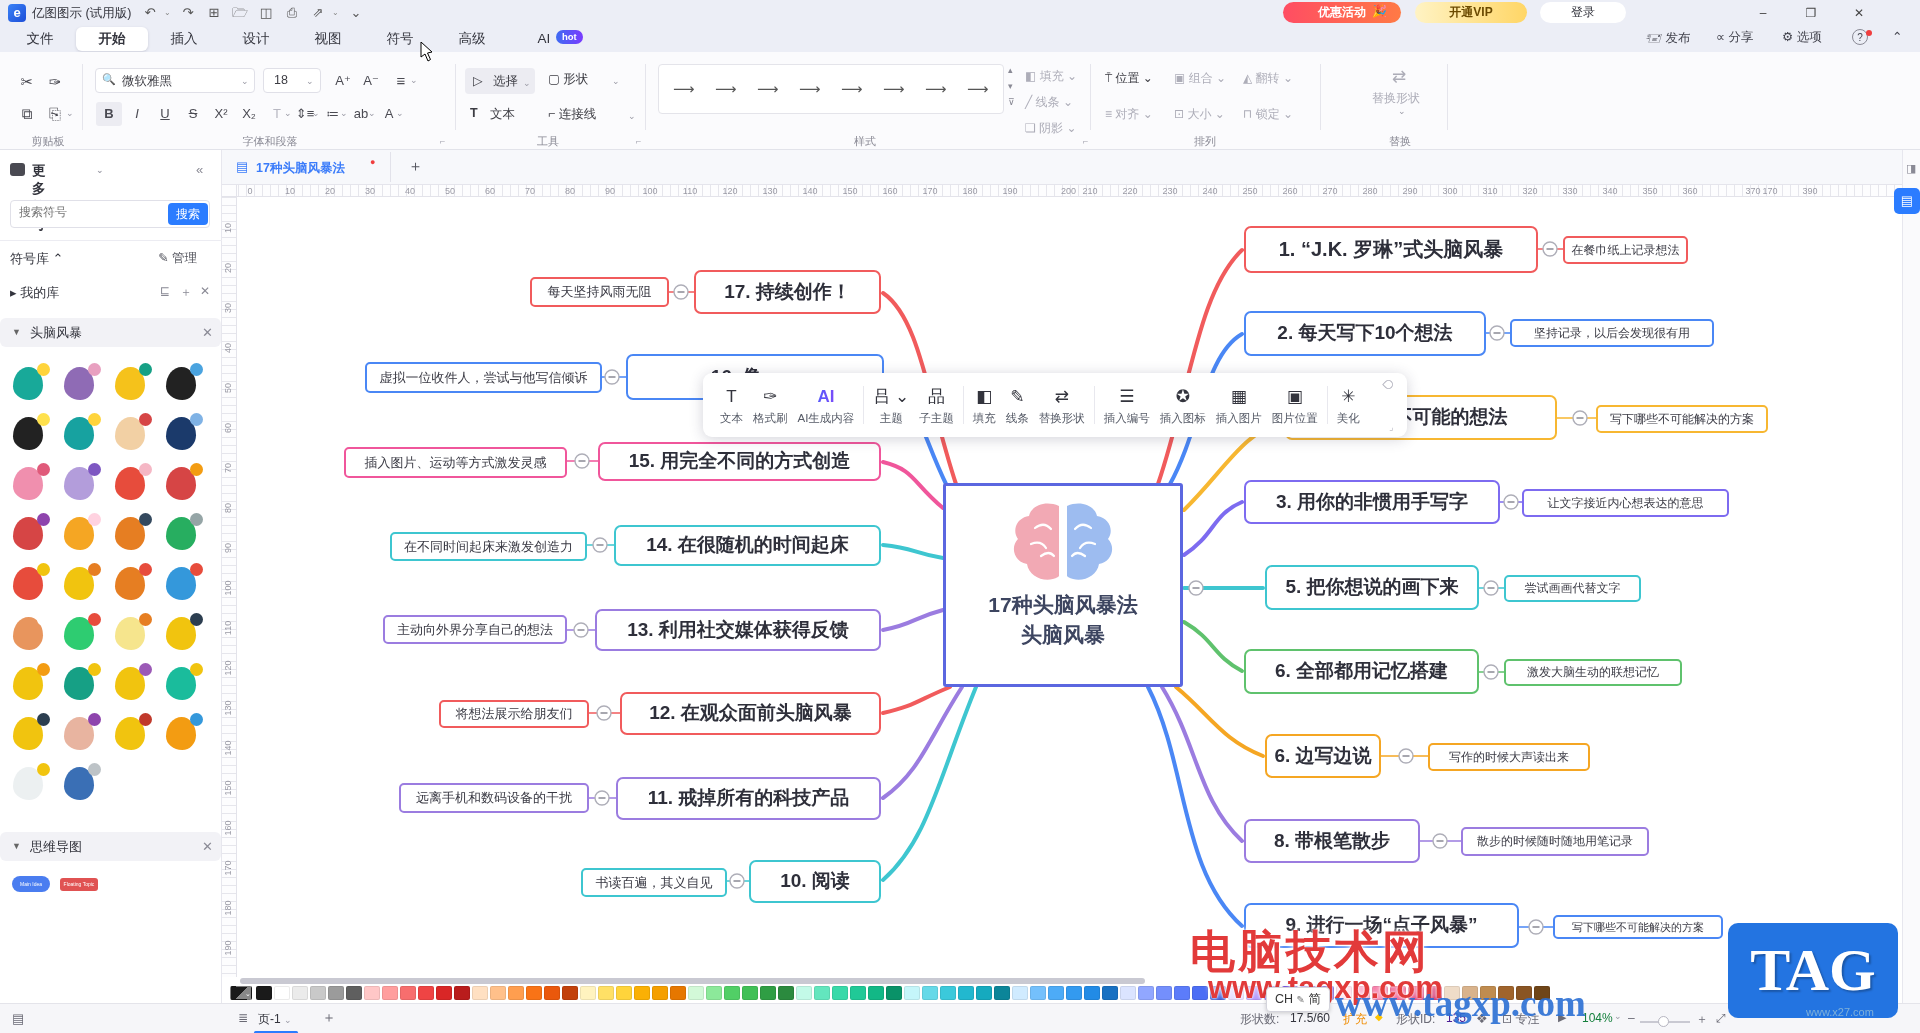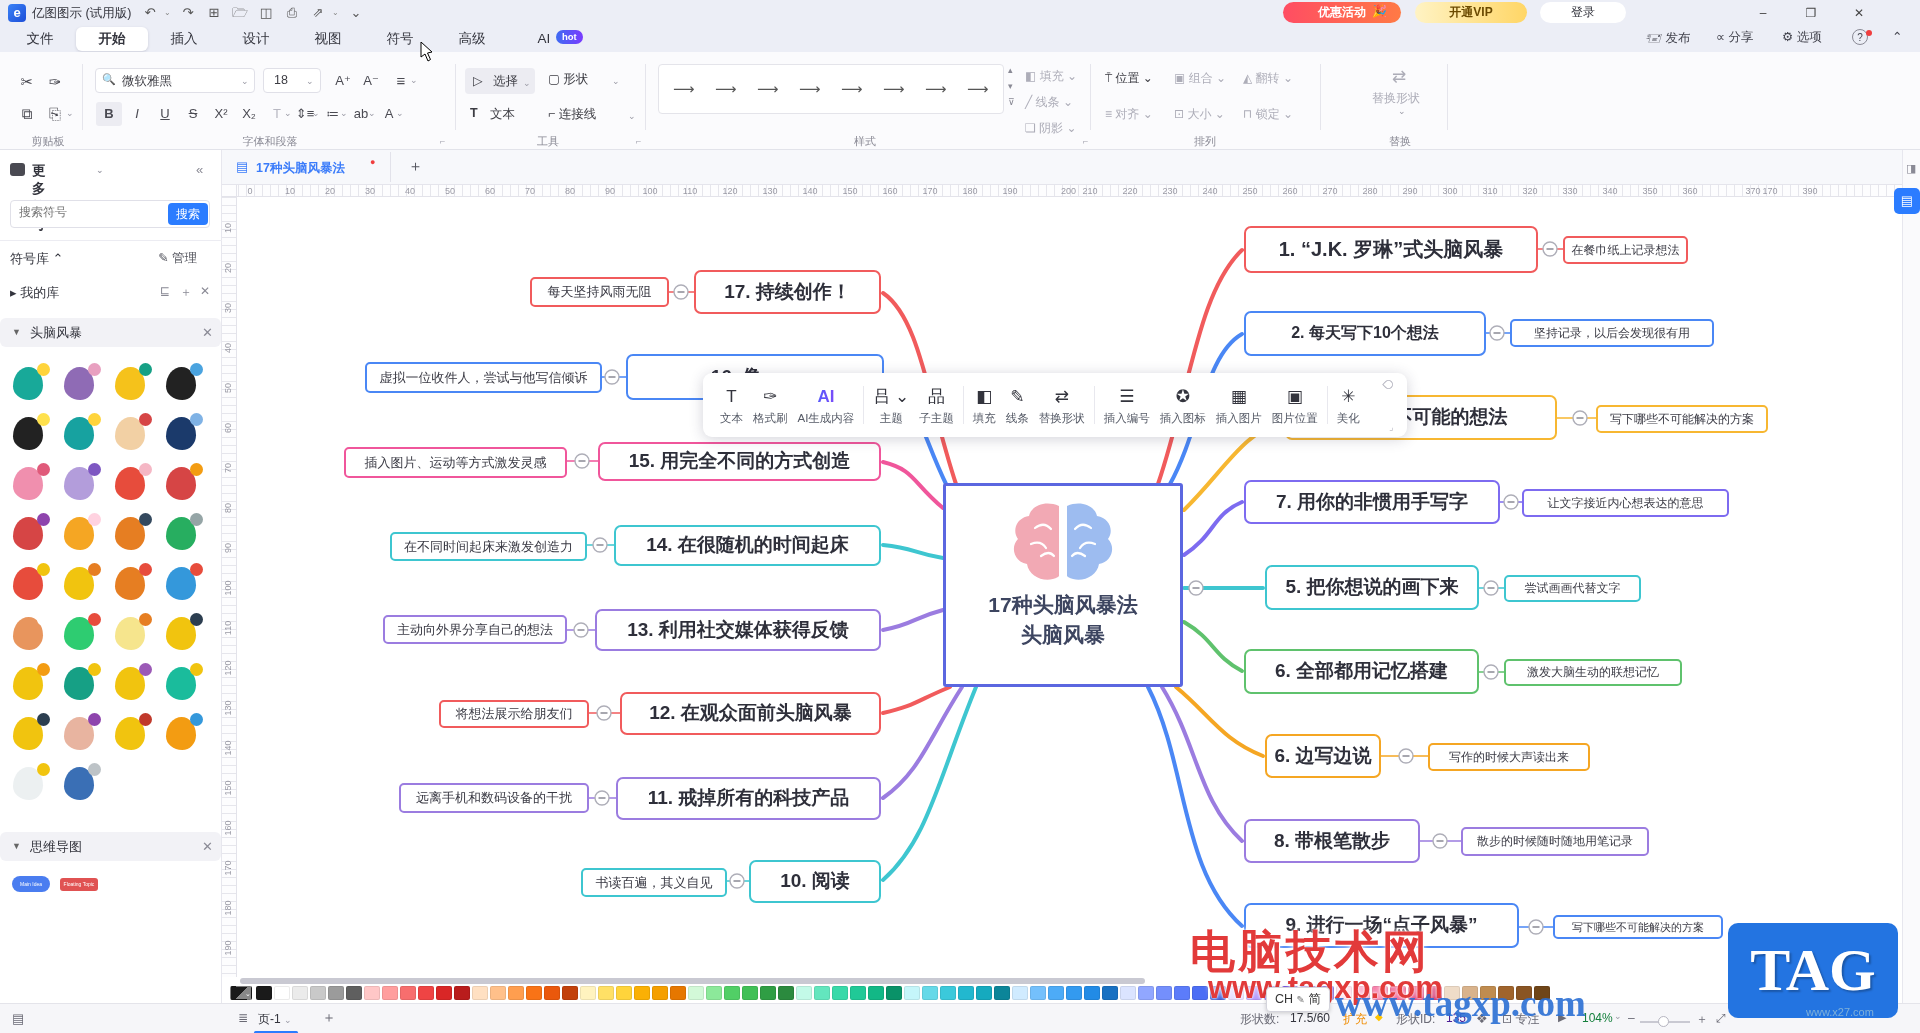--- a/index.html
+++ b/index.html
@@ -543,25 +543,25 @@
     <circle cx="602" cy="798" r="7" fill="#fff" stroke="#aeaeb8" stroke-width="1.4"></circle>
     <line x1="598.5" x2="605.5" y1="798" y2="798" stroke="#8a8a95" stroke-width="1.5"></line>
     <path d="M976,687 C938,780 928,840 883,880" stroke="#3ec6d0" stroke-width="4" fill="none" stroke-linecap="round"></path>
     <path d="M727,881 L749,881" stroke="#3ec6d0" stroke-width="1.6" fill="none" stroke-linecap="round"></path>
     <circle cx="737" cy="881" r="7" fill="#fff" stroke="#aeaeb8" stroke-width="1.4"></circle>
     <line x1="733.5" x2="740.5" y1="881" y2="881" stroke="#8a8a95" stroke-width="1.5"></line>
   </svg>
 <div id="nodes">
     <div class="mm-box" style="left: 1244px; top: 226px; width: 294px; height: 47px; border-color: rgb(241, 91, 92); font-size: 20px; line-height: 42px; z-index: 4; position: absolute;">1. “J.K. 罗琳”式头脑风暴</div>
     <div class="mm-leaf" style="left: 1563px; top: 236px; width: 125px; height: 28px; border-color: rgb(241, 91, 92); font-size: 12px; line-height: 24px; z-index: 4; position: absolute;">在餐巾纸上记录想法</div>
-    <div class="mm-box" style="left: 1244px; top: 311px; width: 242px; height: 45px; border-color: rgb(74, 135, 245); font-size: 16px; line-height: 40px; z-index: 4; position: absolute;">2. 每天写下10个想法</div>
+    <div class="mm-box" style="left: 1244px; top: 311px; width: 242px; height: 45px; border-color: rgb(74, 135, 245); font-size: 19px; line-height: 40px; z-index: 4; position: absolute;">2. 每天写下10个想法</div>
     <div class="mm-leaf" style="left: 1510px; top: 319px; width: 204px; height: 28px; border-color: rgb(74, 135, 245); font-size: 12px; line-height: 24px; z-index: 4; position: absolute;">坚持记录，以后会发现很有用</div>
     <div class="mm-box" style="left: 1285px; top: 395px; width: 272px; height: 45px; border-color: rgb(247, 183, 49); font-size: 19px; line-height: 40px; z-index: 4; position: absolute;">3. 想出不可能的想法</div>
     <div class="mm-leaf" style="left: 1596px; top: 405px; width: 172px; height: 28px; border-color: rgb(247, 183, 49); font-size: 12px; line-height: 24px; z-index: 4; position: absolute;">写下哪些不可能解决的方案</div>
-    <div class="mm-box" style="left: 1244px; top: 480px; width: 256px; height: 44px; border-color: rgb(125, 107, 240); font-size: 19px; line-height: 39px; z-index: 4; position: absolute;">7. 用你的非惯用手写字</div>
+    <div class="mm-box" style="left: 1244px; top: 480px; width: 256px; height: 44px; border-color: rgb(125, 107, 240); font-size: 19px; line-height: 39px; z-index: 4; position: absolute;">3. 用你的非惯用手写字</div>
     <div class="mm-leaf" style="left: 1522px; top: 489px; width: 207px; height: 28px; border-color: rgb(125, 107, 240); font-size: 12px; line-height: 24px; z-index: 4; position: absolute;">让文字接近内心想表达的意思</div>
     <div class="mm-box" style="left: 1265px; top: 565px; width: 214px; height: 45px; border-color: rgb(62, 198, 208); font-size: 19px; line-height: 40px; z-index: 4; position: absolute;">5. 把你想说的画下来</div>
     <div class="mm-leaf" style="left: 1504px; top: 575px; width: 137px; height: 27px; border-color: rgb(62, 198, 208); font-size: 12px; line-height: 23px; z-index: 4; position: absolute;">尝试画画代替文字</div>
     <div class="mm-box" style="left: 1244px; top: 649px; width: 235px; height: 45px; border-color: rgb(95, 194, 109); font-size: 19px; line-height: 40px; z-index: 4; position: absolute;">6. 全部都用记忆搭建</div>
     <div class="mm-leaf" style="left: 1504px; top: 659px; width: 178px; height: 27px; border-color: rgb(95, 194, 109); font-size: 12px; line-height: 23px; z-index: 4; position: absolute;">激发大脑生动的联想记忆</div>
     <div class="mm-box" style="left: 1265px; top: 734px; width: 116px; height: 44px; border-color: rgb(245, 166, 35); font-size: 19px; line-height: 39px; z-index: 4; position: absolute;">6. 边写边说</div>
     <div class="mm-leaf" style="left: 1428px; top: 743px; width: 162px; height: 28px; border-color: rgb(245, 166, 35); font-size: 12px; line-height: 24px; z-index: 4; position: absolute;">写作的时候大声读出来</div>
     <div class="mm-box" style="left: 1244px; top: 819px; width: 176px; height: 44px; border-color: rgb(155, 124, 224); font-size: 19px; line-height: 39px; z-index: 4; position: absolute;">8. 带根笔散步</div>
     <div class="mm-leaf" style="left: 1461px; top: 827px; width: 188px; height: 29px; border-color: rgb(155, 124, 224); font-size: 12px; line-height: 25px; z-index: 4; position: absolute;">散步的时候随时随地用笔记录</div>
     <div class="mm-box" style="left: 1244px; top: 903px; width: 275px; height: 45px; border-color: rgb(74, 135, 245); font-size: 19px; line-height: 40px; z-index: 4; position: absolute;">9. 进行一场“点子风暴”</div>

